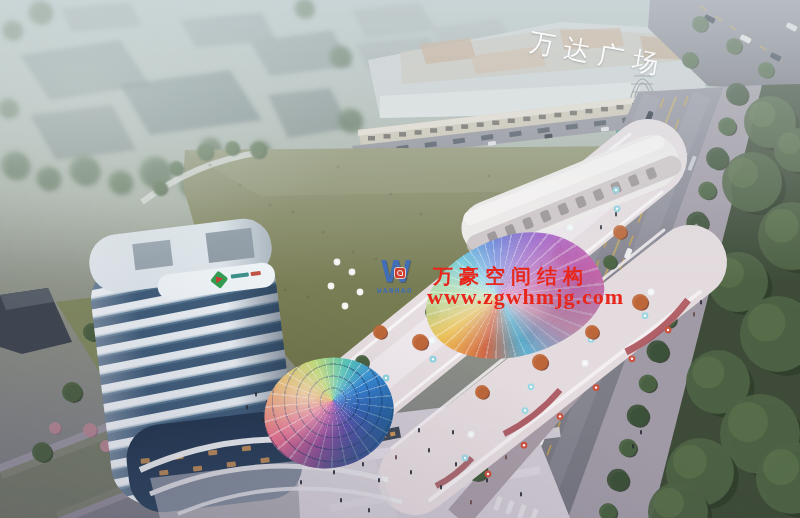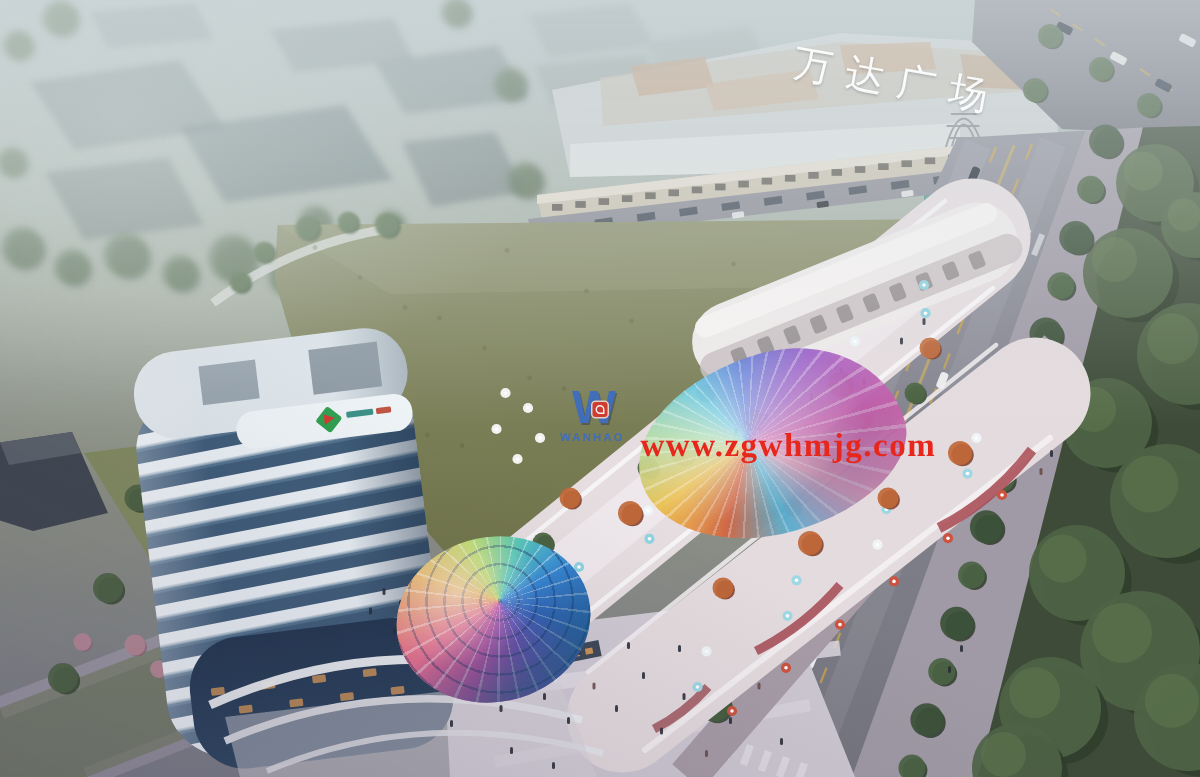--- a/index.html
+++ b/index.html
@@ -57,21 +57,21 @@
     white-space:nowrap;
   }
   
   .wm-logo{left:372px;top:258px;width:46px;text-align:center;opacity:.9;}
   .wm-w{font-size:31px;line-height:28px;font-weight:900;color:#3b6cc4;
     text-shadow:1px 1px 0 rgba(20,40,90,.4);letter-spacing:-2px;display:block;}
   .wm-badge{position:absolute;left:22px;top:9px;width:12px;height:12px;border-radius:3px;
     background:#d8352c;border:1px solid #f0d8d0;}
   .wm-badge i{position:absolute;left:2px;top:2px;width:6px;height:6px;border:1.4px solid #fff;
     border-radius:50% 50% 0 50%;display:block;}
-  .wm-sub{display:block;font-size:7.5px;font-weight:700;letter-spacing:1.5px;color:#3b6cc4;margin-top:1px;}
+  .wm-sub{display:block;font-size:7.5px;font-weight:700;letter-spacing:1.5px;color:#3b6cc4;margin-top:1px;font-family:Liberation Mono, monospace;}
   .wm-line1{left:433px;top:263px;font-size:20px;font-weight:700;color:#e8271c;
     letter-spacing:6px;white-space:nowrap;font-family:"Liberation Serif",serif;}
   .wm-line2{left:427px;top:284px;font-size:22px;font-weight:700;color:#e8271c;
     letter-spacing:1px;white-space:nowrap;font-family:"Liberation Serif",serif;}
 </style>
 </head>
 <body>
 
 <div id="stage">
 
@@ -694,14 +694,15 @@
 
   <div class="abs mall-sign">万达广场</div>
 
   <div class="abs wm-logo">
     <span class="wm-w">W</span>
     <span class="wm-badge">
         <i></i>
       </span>
     <span class="wm-sub">WANHAO</span>
   </div>
+  <div class="abs wm-line1">万豪空间结构</div>
   <div class="abs wm-line2">www.zgwhmjg.com</div>
 </div>
 
 </body></html>

